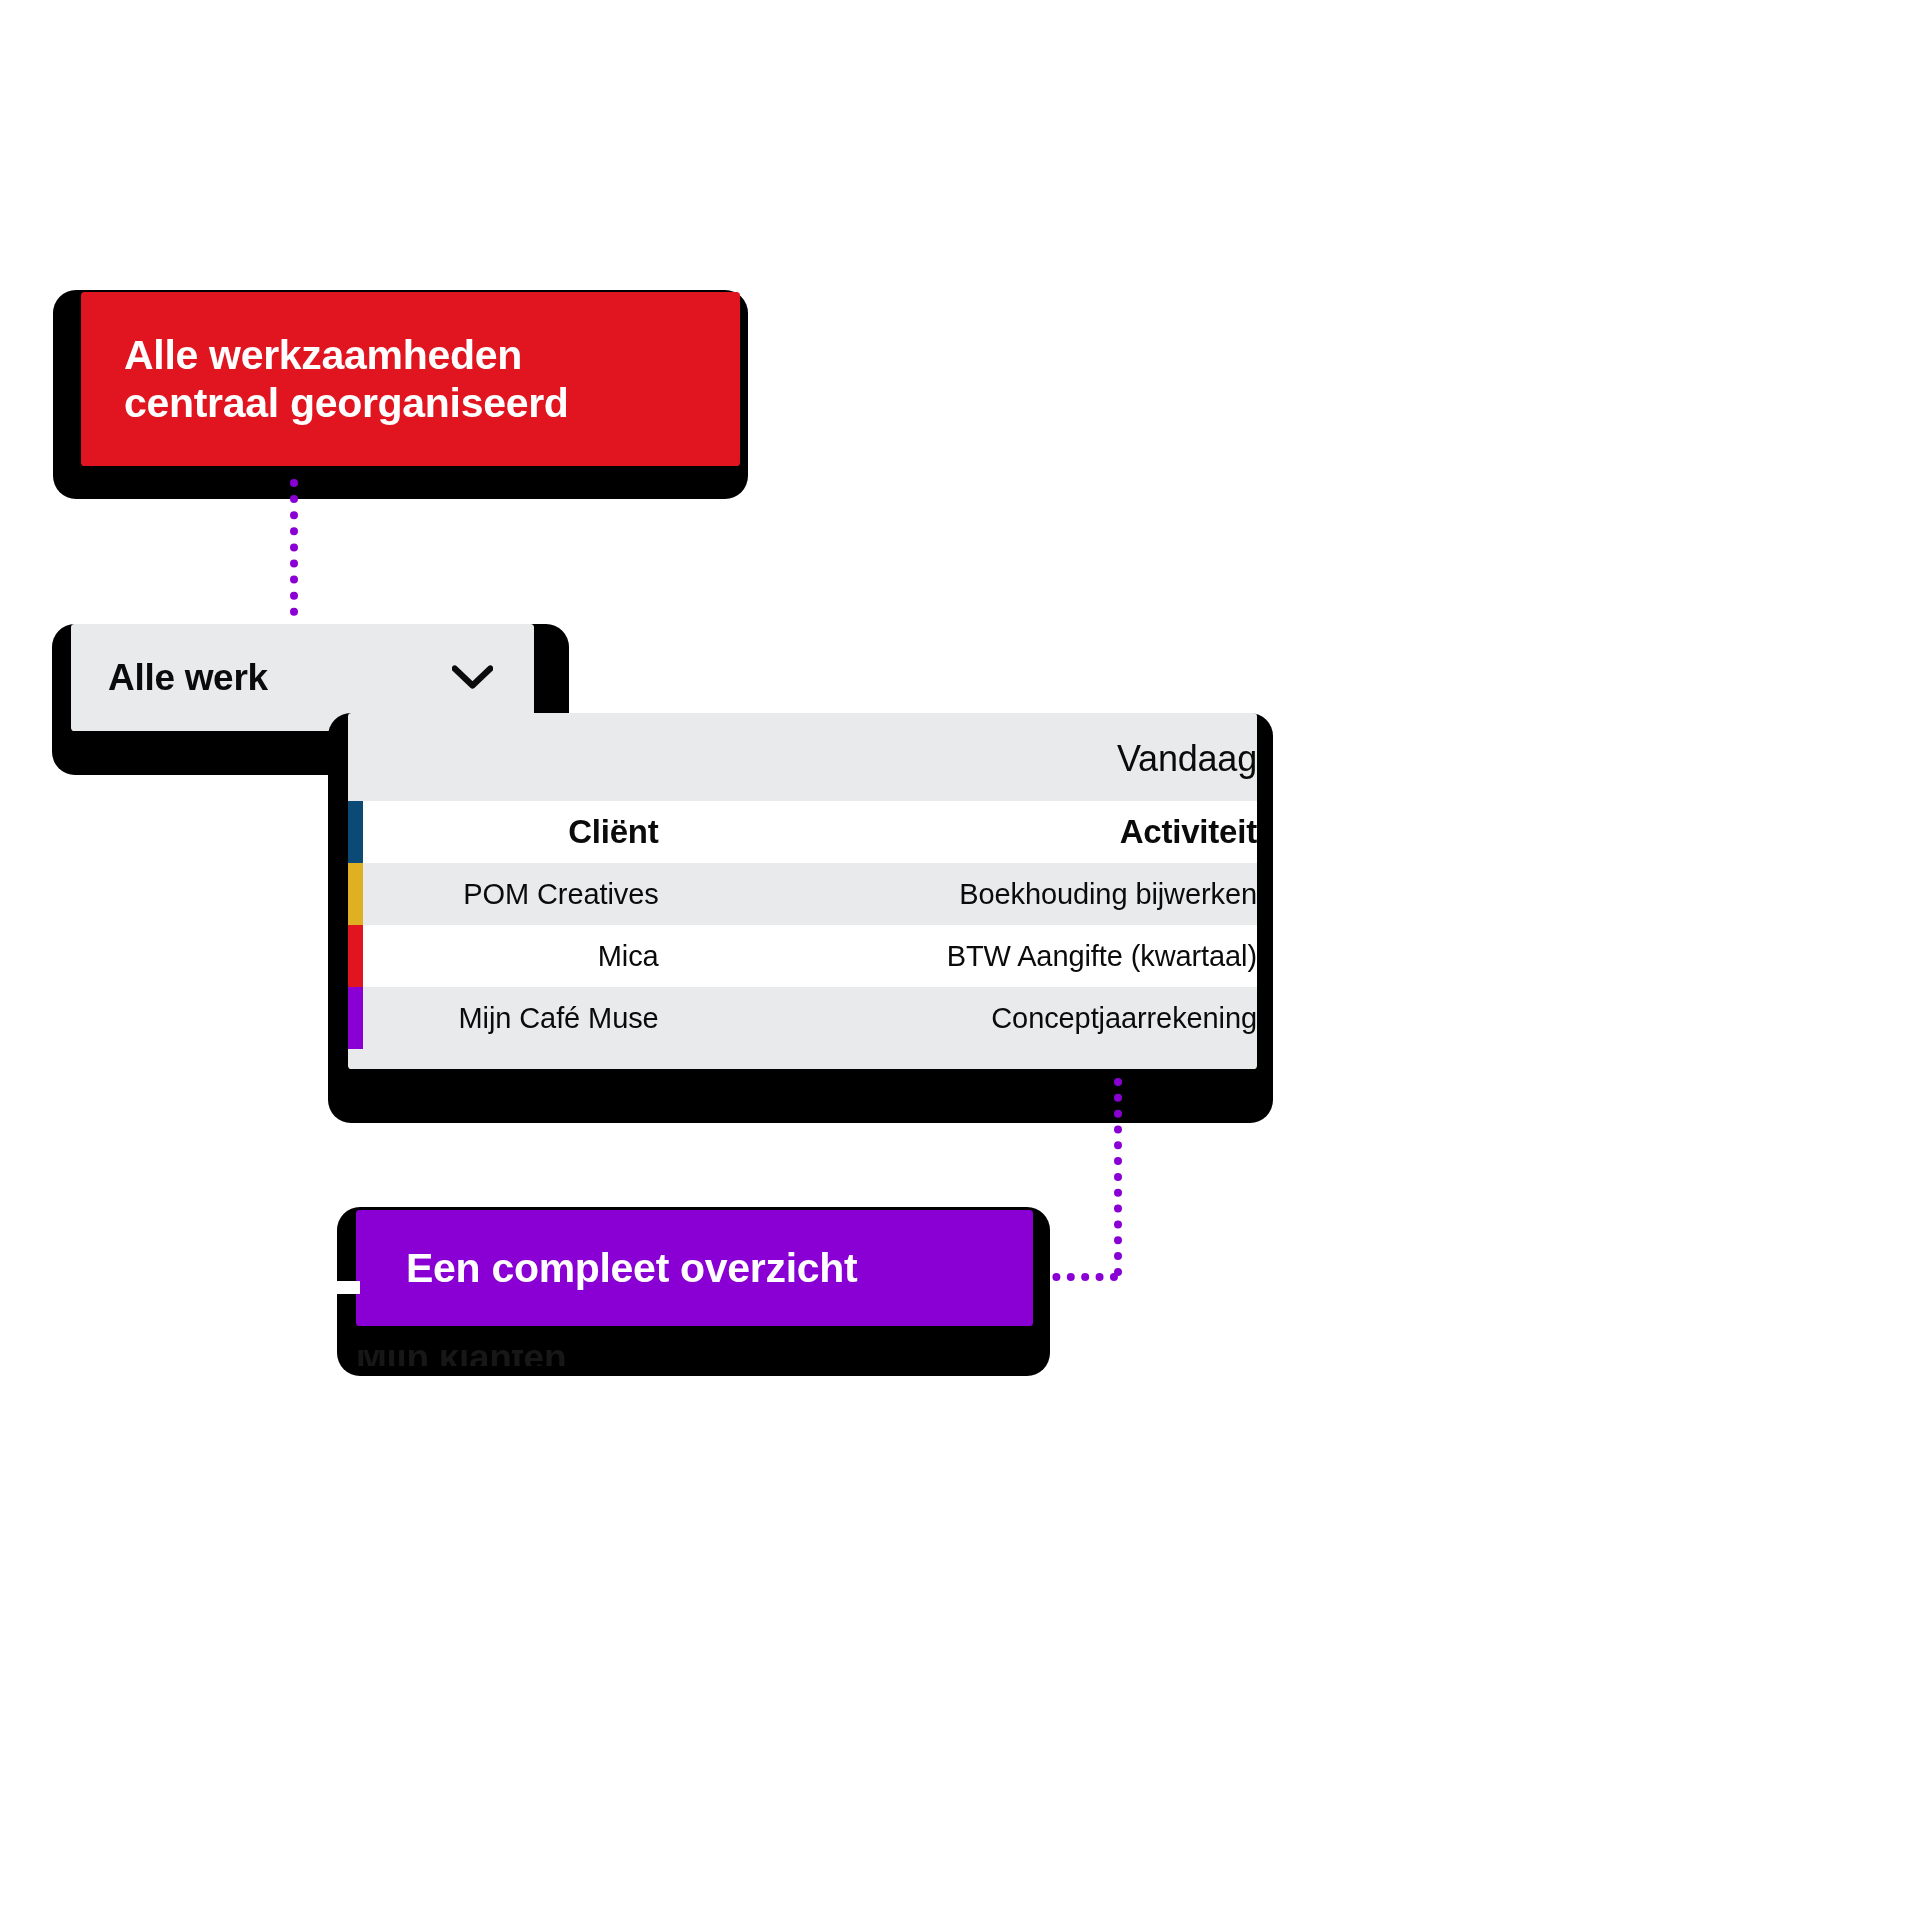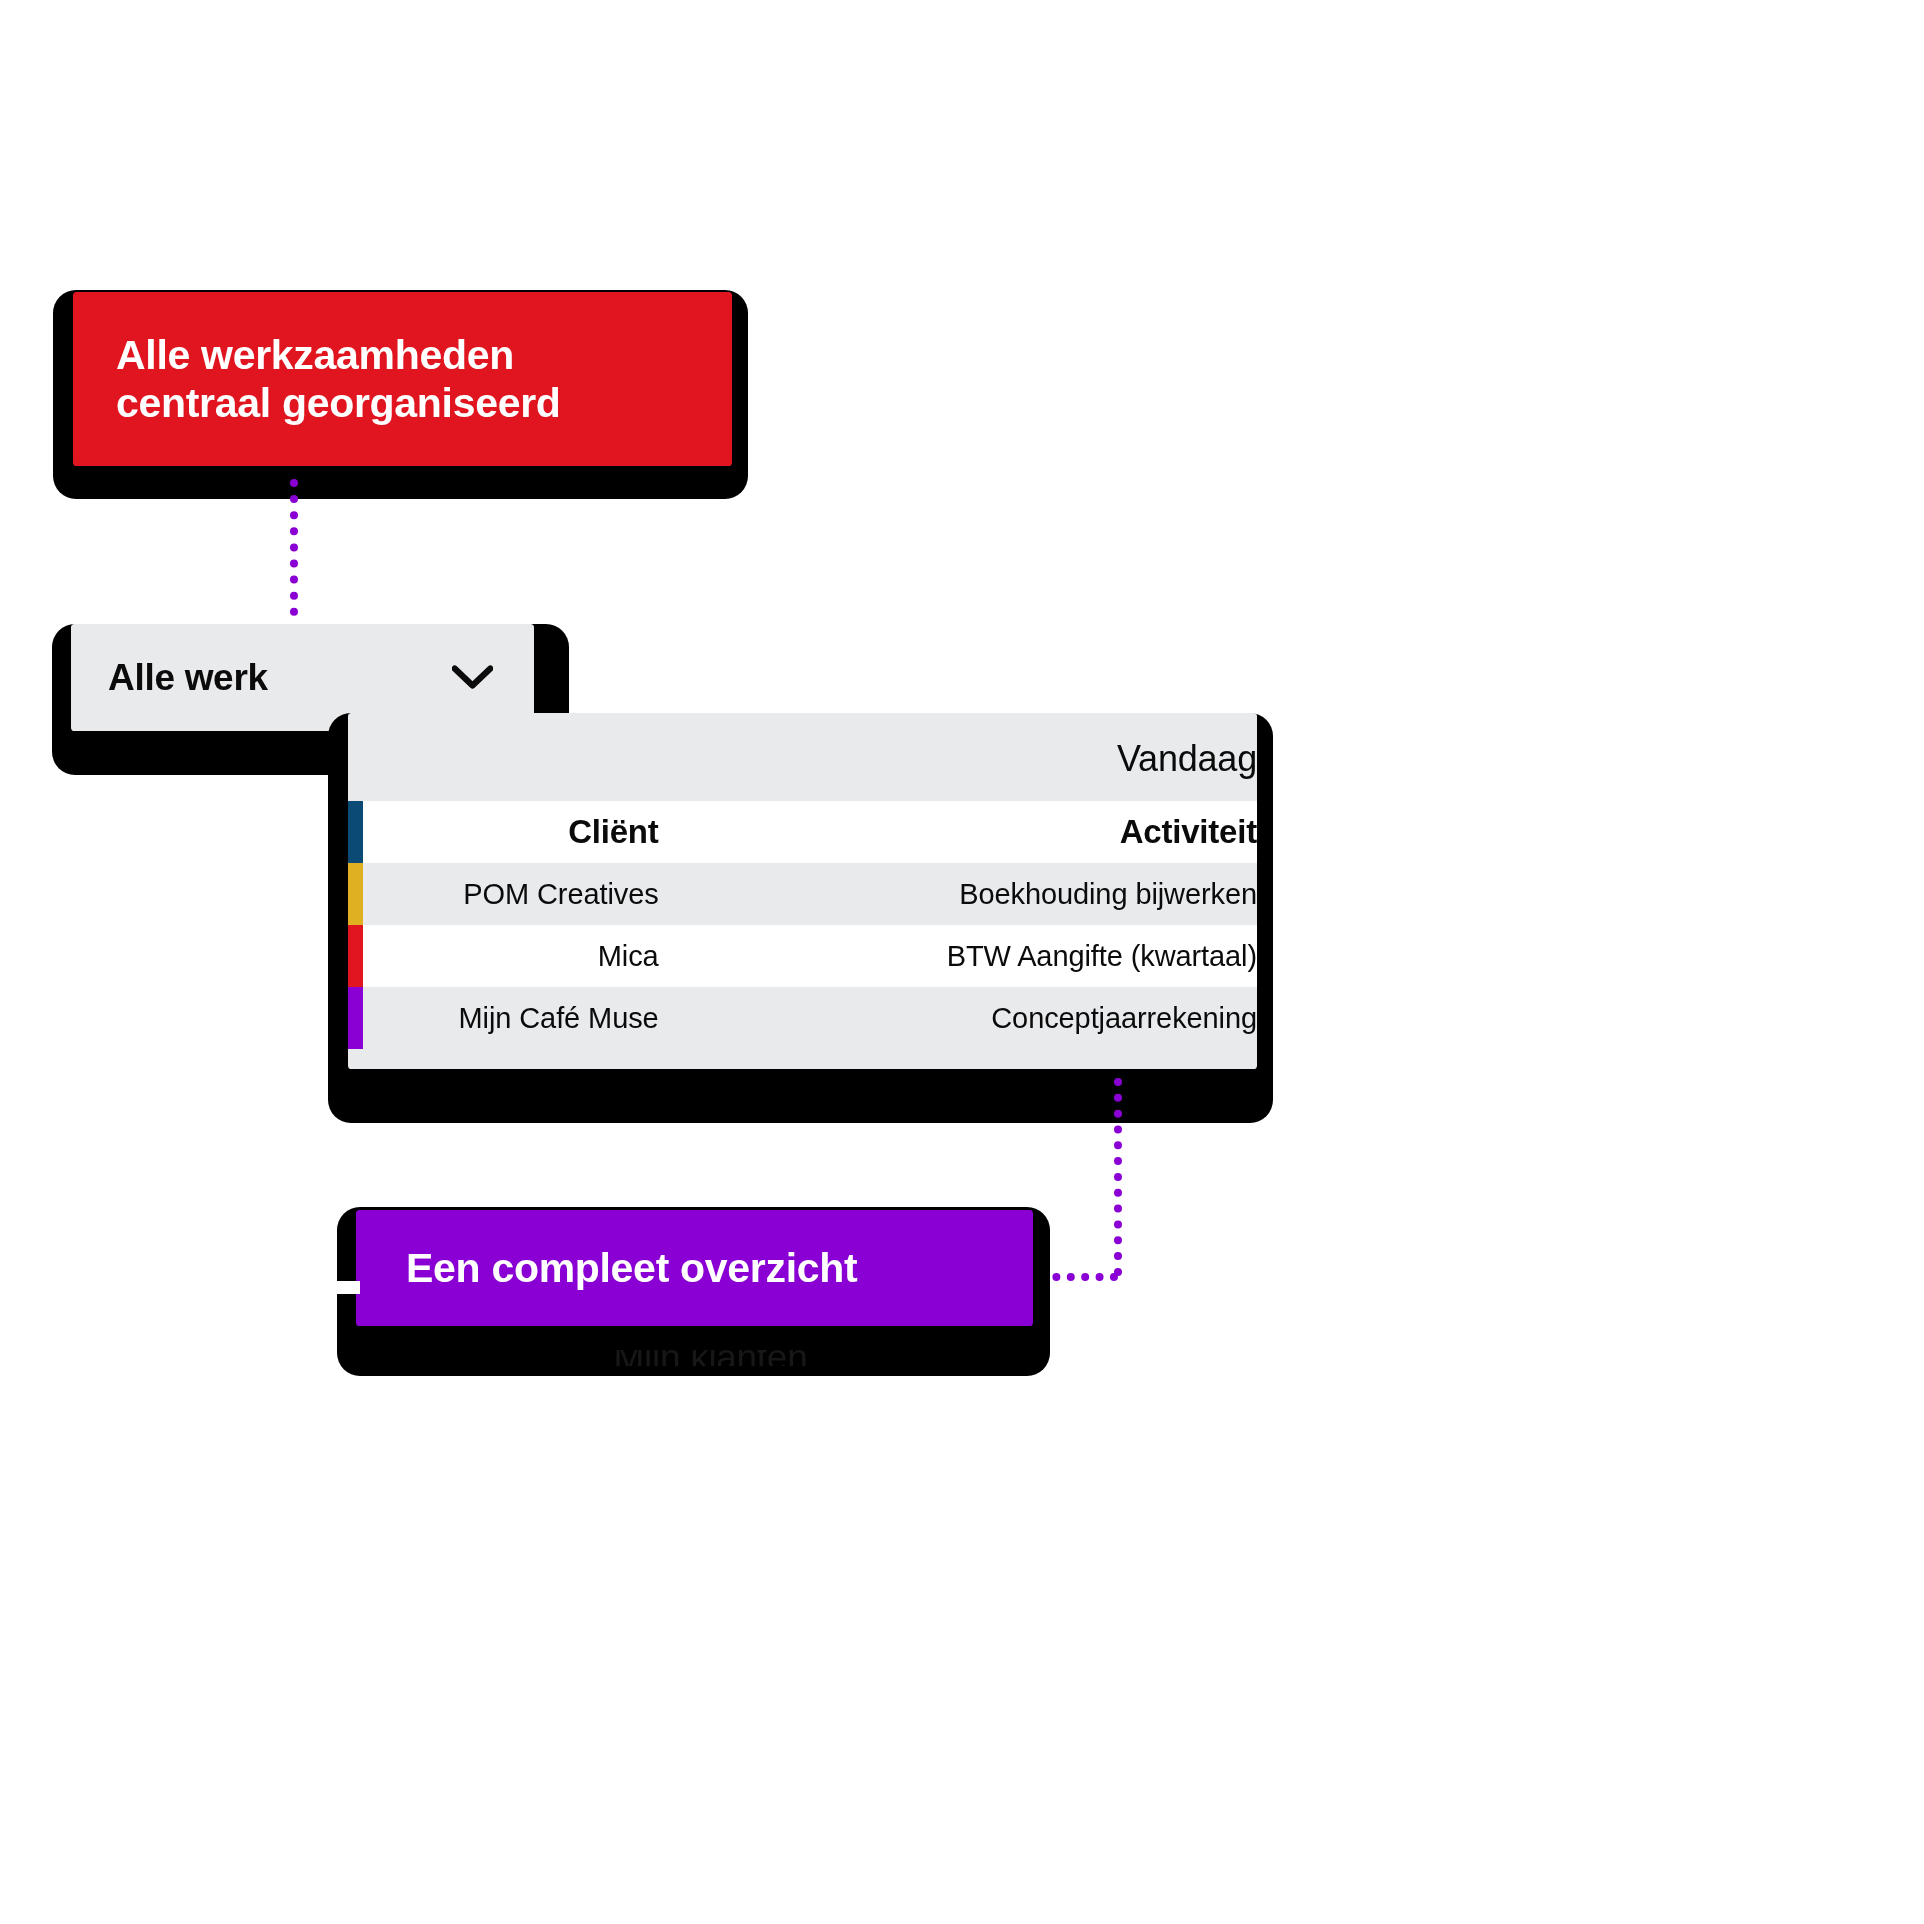--- a/index.html
+++ b/index.html
@@ -143,39 +143,38 @@
   
   #purple-notch {
     position: absolute;
     left: 337px; top: 1281px;
     width: 23px; height: 12.5px;
     background: #ffffff;
   }
   
   #clipped-text {
     position: absolute;
-    left: 372px; top: 1350px;
+    left: 356px; top: 1350px;
     width: 677px;
-    font-size: 37px; font-weight: 400;
+    font-size: 37px; font-weight: 700;
     color: #1a1a1a;
     letter-spacing: -0.3px;
     overflow: hidden;
     height: 16px;
     line-height: 0.42;
-    text-align: center;
     opacity: 0.92;
   }
 </style>
 </head>
 <body>
 
 <div id="stage">
 
   <div class="slab" id="red-slab"></div>
-  <div class="face" id="red-face" style="background: rgb(224, 21, 32);">
+  <div class="face" id="red-face" style="background: rgb(224, 21, 32); margin-left: 8px;">
     <div class="txt" style="color: rgb(255, 255, 255);">Alle werkzaamheden
 centraal georganiseerd</div>
   </div>
 
   <div id="dot-v1" style="border-left-color: rgb(138, 0, 212);"></div>
 
   <div class="slab" id="mw-slab"></div>
   <div class="face" id="mw-face" style="background: rgb(232, 234, 236);">
     <span class="mw-label">Alle werk</span>
     <span class="chev">

